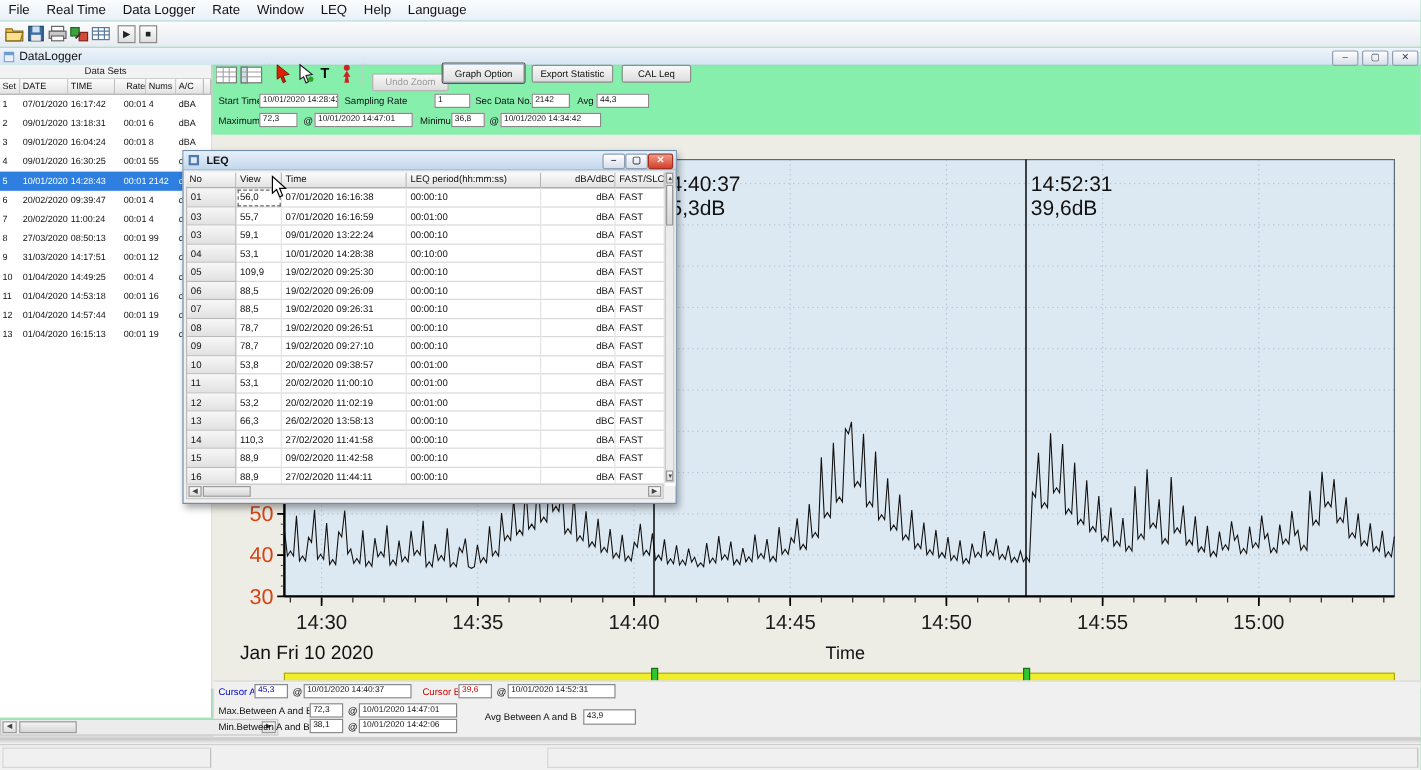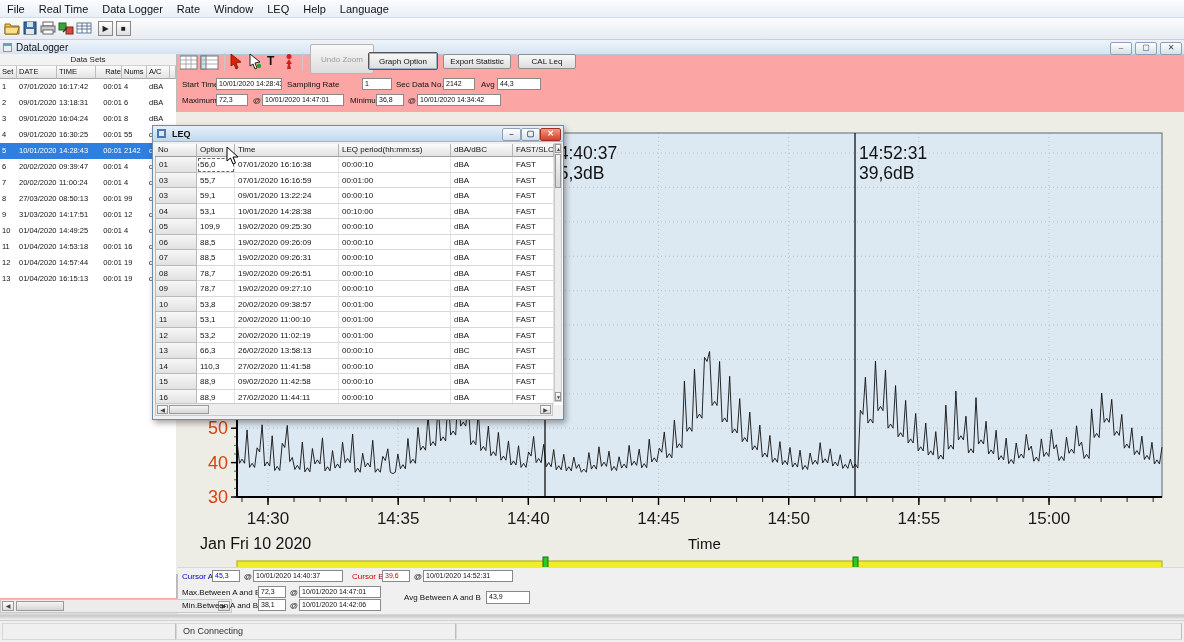--- a/index.html
+++ b/index.html
@@ -1,16 +1,16 @@
 <!DOCTYPE html>
 <html><head>
 <meta charset="utf-8">
 <style>
   html,body{margin:0;padding:0;background:#dcdcdc;}
-  .screen{position:relative;width:1184px;height:642px;background:#fca5a5;overflow:hidden;
+  .screen{position:relative;width:1184px;height:642px;background:#86efac;overflow:hidden;
           font-family:"Liberation Sans",sans-serif;color:#111;}
   .abs{position:absolute;}
   
   .menubar{position:absolute;left:0;top:0;width:1184px;height:17px;
            background:linear-gradient(#fafcfe,#e9eff8);border-bottom:1px solid #d4dce8;
            display:flex;align-items:center;font-size:11px;}
   .menu-item{padding:0 7px;line-height:16px;cursor:default;}
   .apptoolbar{position:absolute;left:0;top:18px;width:1184px;height:21px;
               background:linear-gradient(#fbfcfd,#e7ebf1);border-bottom:1px solid #cfcfcf;}
   .tico{position:absolute;top:2px;width:16px;height:16px;}
@@ -55,21 +55,21 @@
         background:linear-gradient(#ffffff,#d8dee8);font-size:8px;line-height:9px;text-align:center;color:#345;}
   .dbtn.close{background:linear-gradient(#f59784,#d4402a);color:#fff;border-color:#a03020;width:19px;}
   .leq-hdr{display:flex;height:13px;}
   .leq-hcell{box-sizing:border-box;background:linear-gradient(#fbfbfb,#e2e2e2);
              border-right:1px solid #b5b5b5;border-bottom:1px solid #9d9d9d;
              font-size:8px;line-height:12px;padding-left:3px;overflow:hidden;white-space:nowrap;}
   .leq-row{display:flex;height:15.5px;background:#fff;}
   .lc{box-sizing:border-box;font-size:8px;line-height:15px;padding-left:3px;border-right:1px solid #e4e4e4;
       border-bottom:1px solid #d9d9d9;overflow:hidden;white-space:nowrap;}
   .lc.rowhdr{background:linear-gradient(#f7f7f7,#e1e1e1);border:1px solid #b9b9b9;border-top:none;}
-  .k0{width:42px;} .k1{width:38px;} .k2{width:104px;} .k3{width:112px;} .k4{width:62px;} .k5{width:41px;}
+  .k0{width:42px;} .k1{width:38px;} .k2{width:104px;} .k3{width:112px;} .k4{width:62px;text-align:right;} .k5{width:41px;}
   .focus-cell{outline:1px dashed #666;outline-offset:-2px;}
   .scroll{position:absolute;background:#ececec;border:1px solid #c9c9c9;box-sizing:border-box;}
   .sarrow{position:absolute;border:1px solid #9a9a9a;background:linear-gradient(#fdfdfd,#dcdcdc);
           font-size:6px;line-height:9px;text-align:center;color:#444;box-sizing:border-box;}
   .sthumb{position:absolute;border:1px solid #9a9a9a;background:linear-gradient(#f4f4f4,#d6d6d6);box-sizing:border-box;}
   
   .statusbar{position:absolute;left:0;top:620px;width:1184px;height:22px;background:#f0f0f0;
              border-top:1px solid #cfcfcf;font-size:9px;color:#333;}
   .spanel{position:absolute;top:2px;height:17px;border:1px solid #d8d8d8;border-right-color:#bdbdbd;box-sizing:border-box;}
   .edgeband{position:absolute;left:0;top:613px;width:1184px;height:7px;
@@ -279,21 +279,21 @@
       <path d="M2 1 L12 9 L7 10 L9 15 L7 16 L5 11 L2 13 Z" fill="#ffffff" stroke="#222" stroke-width="1"></path>
       <circle cx="11" cy="13" r="2.2" fill="#2ca02c"></circle>
     </svg>
   <div class="abs" style="left:267px;top:54px;font-size:12px;font-weight:bold">T</div>
   <svg class="abs" style="left:282px;top:53px" width="14" height="17" viewBox="0 0 14 17">
       <circle cx="7" cy="3.5" r="2.5" fill="#cc2222"></circle>
       <path d="M7 6 L4 11 L6 11 L5 16 L9 16 L8 11 L10 11 Z" fill="#cc2222"></path>
     </svg>
   <div class="sep" style="left:302px;top:53px;height:18px"></div>
 
-  <div class="btn disabled" style="left:310px;top:44px;width:64px;height:30px">Undo Zoom</div>
+  <div class="btn disabled" style="left:310px;top:61px;width:64px;height:15px">Undo Zoom</div>
   <div class="btn focused" style="left:368px;top:52px;width:70px;height:18px">Graph Option</div>
   <div class="btn" style="left:443px;top:54px;width:68px;height:15px">Export Statistic</div>
   <div class="btn" style="left:518px;top:54px;width:58px;height:15px">CAL Leq</div>
 
   <div class="lbl" style="left:182px;top:80px">Start Time</div>
   <div class="field" style="left:216px;top:78px;width:66px">10/01/2020 14:28:43</div>
   <div class="lbl" style="left:287px;top:80px">Sampling Rate</div>
   <div class="field" style="left:362px;top:78px;width:30px">1</div>
   <div class="lbl" style="left:396px;top:80px">Sec</div>
   <div class="lbl" style="left:412px;top:80px">Data No.</div>
@@ -488,40 +488,37 @@
   <div class="scroll" style="left:0;top:599px;width:232px;height:14px;z-index:2">
     <div class="sarrow" style="left:1px;top:1px;width:12px;height:10px">◀</div>
     <div class="sthumb" style="left:15px;top:1px;width:48px;height:10px"></div>
     <div class="sarrow" style="left:217px;top:1px;width:12px;height:10px">▶</div>
   </div>
 
   <div class="edgeband"></div>
 
   <div class="statusbar">
     <div class="spanel" style="left:2px;width:174px"></div>
-    <div class="spanel" style="left:176px;width:280px">
-      <span style="position:absolute;left:6px;top:2px">On Connecting</span>
-    </div>
     <div class="spanel" style="left:456px;width:726px"></div>
   </div>
 
   <div class="dialog">
     <div class="dlg-title">
       <svg style="margin-left:4px" width="9" height="9" viewBox="0 0 9 9">
           <rect width="9" height="9" fill="#4a7ab0"></rect>
           <rect x="2" y="2" width="5" height="5" fill="#dce8f4"></rect>
         </svg>
       <span style="margin-left:6px">LEQ</span>
       <div class="dbtn" style="left:349px">–</div>
       <div class="dbtn" style="left:368px">▢</div>
       <div class="dbtn close" style="left:387px">✕</div>
     </div>
     <div class="leq-hdr" style="margin-left:2px;margin-top:2px">
       <div class="leq-hcell k0">No</div>
-      <div class="leq-hcell k1">Option</div>
+      <div class="leq-hcell k1">View</div>
       <div class="leq-hcell k2">Time</div>
       <div class="leq-hcell k3">LEQ period(hh:mm:ss)</div>
       <div class="leq-hcell k4">dBA/dBC</div>
       <div class="leq-hcell k5">FAST/SLC</div>
     </div>
     <div id="leq-body" style="margin-left:2px">
 
         <div class="leq-row">
           <span class="lc rowhdr k0">01</span>
           <span class="lc k1 focus-cell">56,0</span>

